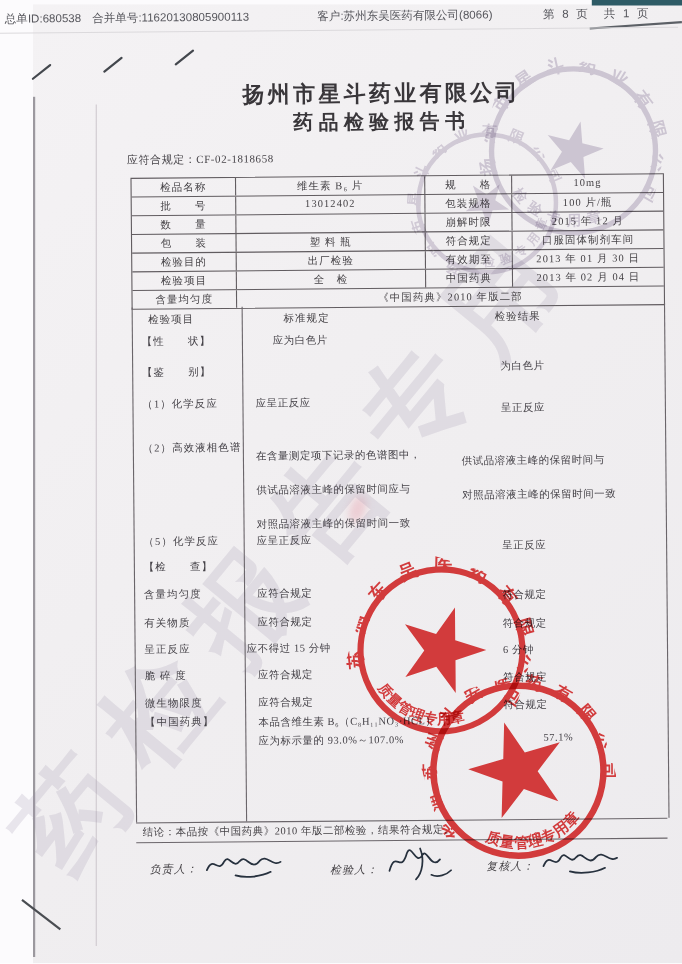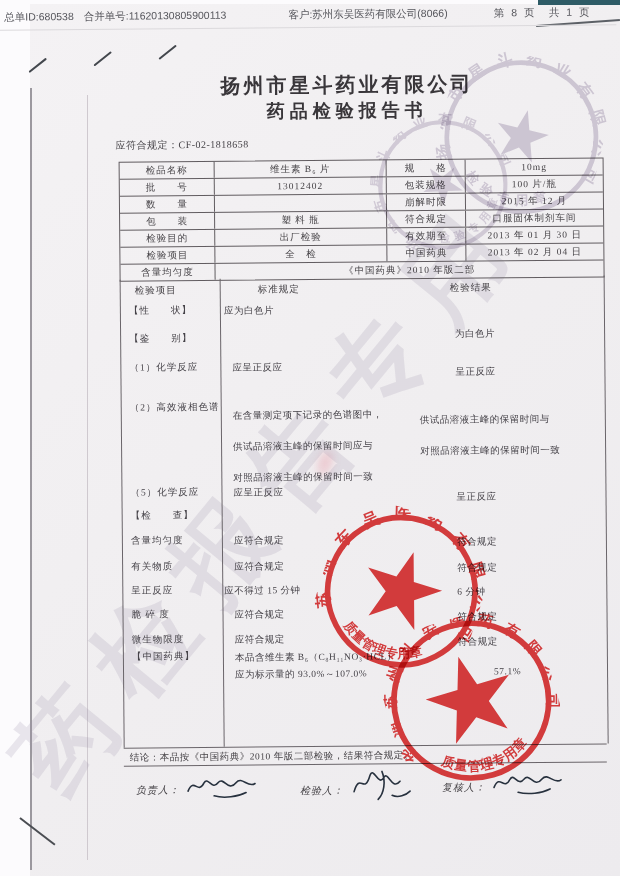--- a/index.html
+++ b/index.html
@@ -138,21 +138,21 @@
         </div>
       </div>
 
     <div class="items" id="itemsArea">
       <div class="items-divider"></div>
       <div class="items-head ih-name">检验项目</div>
       <div class="items-head ih-std">标准规定</div>
       <div class="items-head ih-res">检验结果</div>
     <div class="item-row" style="top: 25px;">
           <div class="item-name">【性　　状】</div>
-          <div class="item-std" style="left: 103px; line-height: 14px;">
+          <div class="item-std" style="left: 127px; line-height: 14px;">
             <div>应为白色片</div>
           </div>
           <div class="item-res" style="left: 334px; top: 25px; line-height: 14px;">
             <div>为白色片</div>
           </div>
         </div>
         <div class="item-row" style="top: 53px;">
           <div class="item-name">【鉴　　别】</div>
         </div>
         <div class="item-row" style="top: 82px;">

